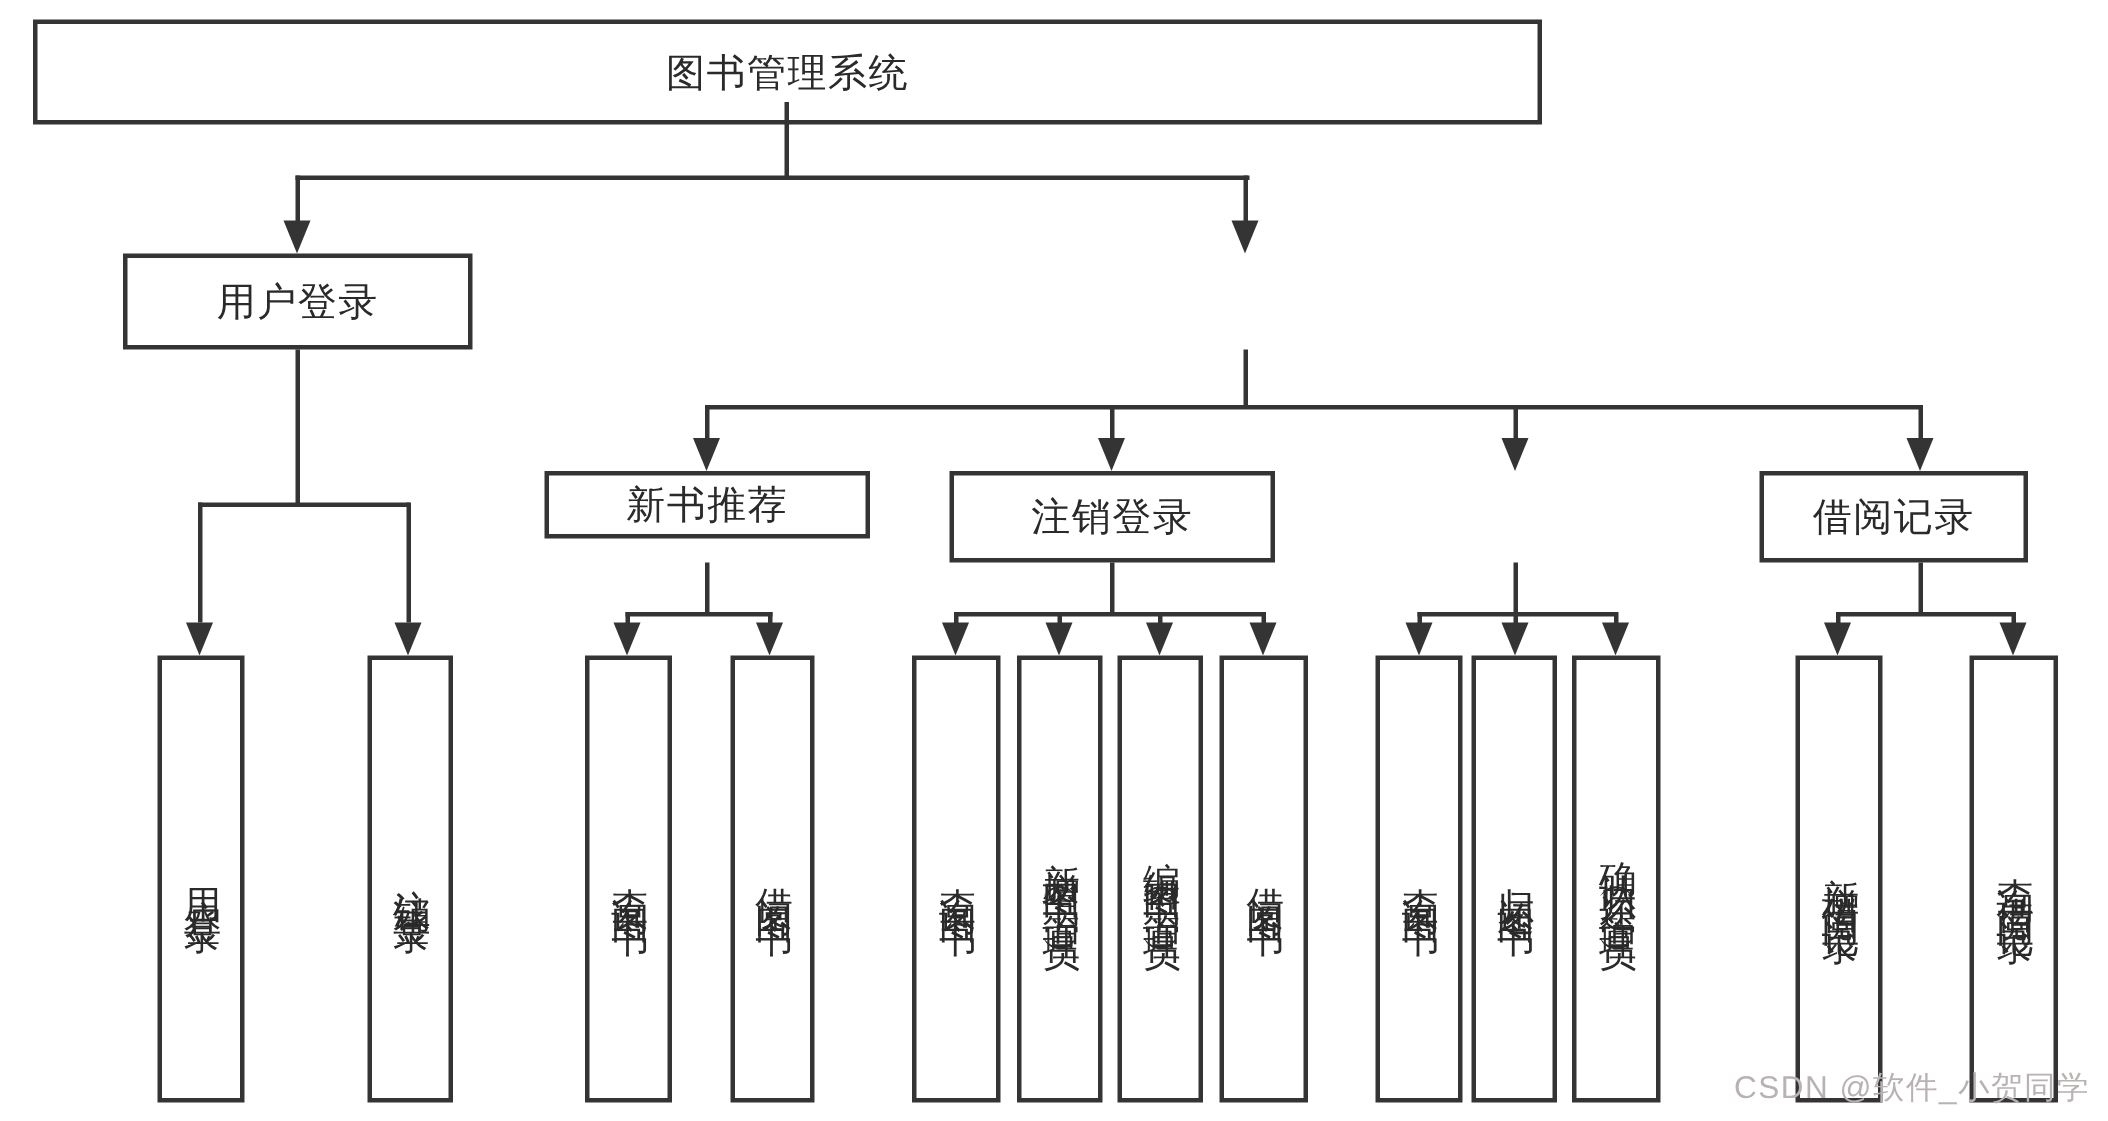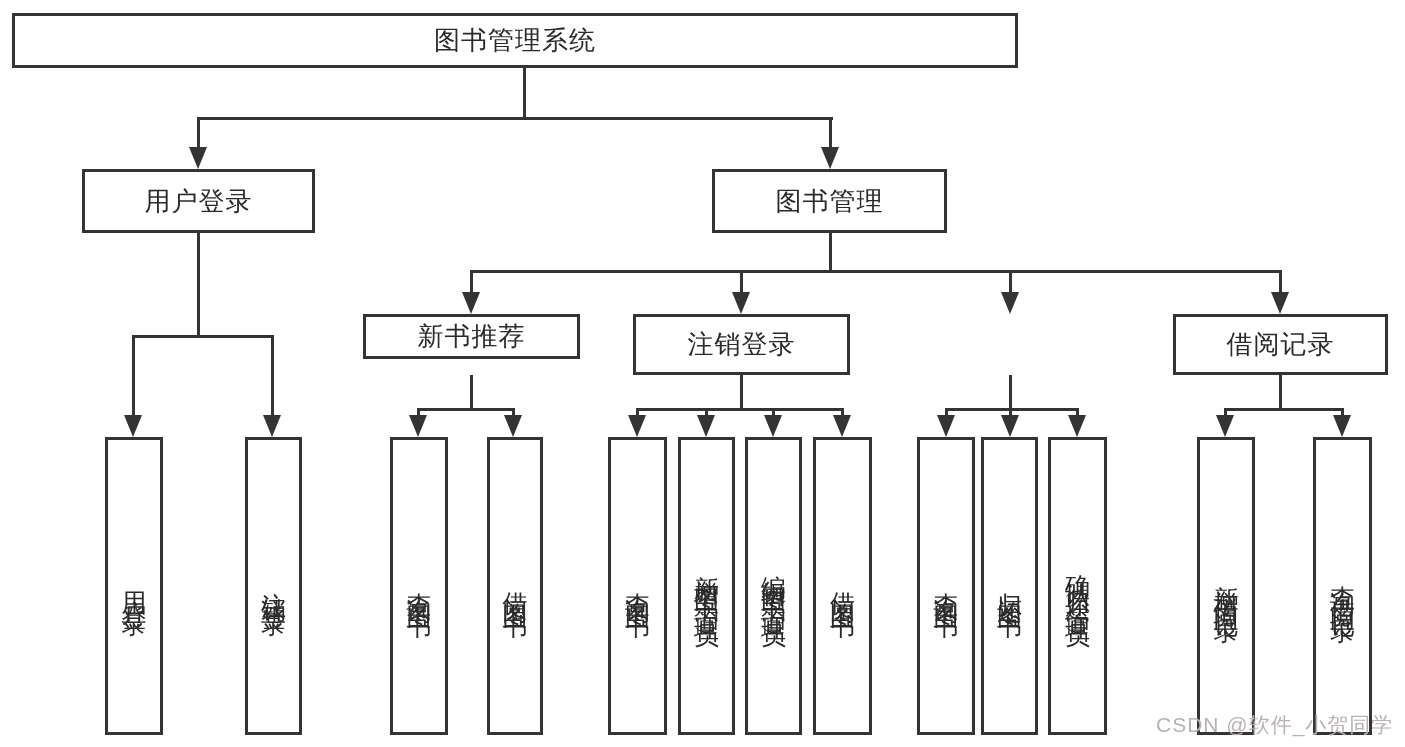--- a/index.html
+++ b/index.html
@@ -19,46 +19,45 @@
          border-left:9px solid transparent;border-right:9px solid transparent;
          border-top:22px solid #343434;}
   .watermark{position:absolute;left:1156px;top:711px;font-size:21px;color:#b9b2b2;
              letter-spacing:1px;white-space:nowrap;z-index:5;}
 </style>
 </head>
 <body>
 
 <div class="canvas">
 
-  <div class="box" style="left:12px;top:13px;width:1006px;height:55px">图书管理系统</div>
+  <div class="box" style="left:22px;top:13px;width:1006px;height:70px">图书管理系统</div>
 
   <div class="vline" style="left:523px;top:68px;height:50px"></div>
   <div class="hline" style="left:197px;top:117px;width:636px"></div>
   <div class="vline" style="left:197px;top:117px;height:31px"></div>
   <div class="ahead" style="left:189px;top:147px"></div>
   <div class="vline" style="left:829px;top:117px;height:31px"></div>
   <div class="ahead" style="left:821px;top:147px"></div>
 
   <div class="box" style="left:82px;top:169px;width:233px;height:64px">用户登录</div>
-  <div class="box" style="left:712px;top:169px;width:235px;height:64px">图书管理</div>
 
   <div class="vline" style="left:829px;top:233px;height:39px"></div>
   <div class="hline" style="left:470px;top:270px;width:811px"></div>
   <div class="vline" style="left:470px;top:270px;height:23px"></div>
   <div class="ahead" style="left:462px;top:292px"></div>
   <div class="vline" style="left:740px;top:270px;height:23px"></div>
   <div class="ahead" style="left:732px;top:292px"></div>
   <div class="vline" style="left:1009px;top:270px;height:23px"></div>
   <div class="ahead" style="left:1001px;top:292px"></div>
   <div class="vline" style="left:1279px;top:270px;height:23px"></div>
   <div class="ahead" style="left:1271px;top:292px"></div>
 
   <div class="box" style="left:363px;top:314px;width:217px;height:45px">新书推荐</div>
   <div class="box" style="left:633px;top:314px;width:217px;height:61px">注销登录</div>
-  <div class="box" style="left:1173px;top:314px;width:215px;height:61px">借阅记录</div>
+  <div class="box" style="left:1173px;top:314px;width:179px;height:61px">借阅记录</div>
 
   <div class="vline" style="left:197px;top:233px;height:105px"></div>
   <div class="hline" style="left:132px;top:335px;width:141px"></div>
   <div class="vline" style="left:132px;top:335px;height:80px"></div>
   <div class="ahead" style="left:124px;top:415px"></div>
   <div class="vline" style="left:271px;top:335px;height:80px"></div>
   <div class="ahead" style="left:263px;top:415px"></div>
 
   <div class="vline" style="left:470px;top:375px;height:35px"></div>
   <div class="hline" style="left:417px;top:408px;width:98px"></div>

